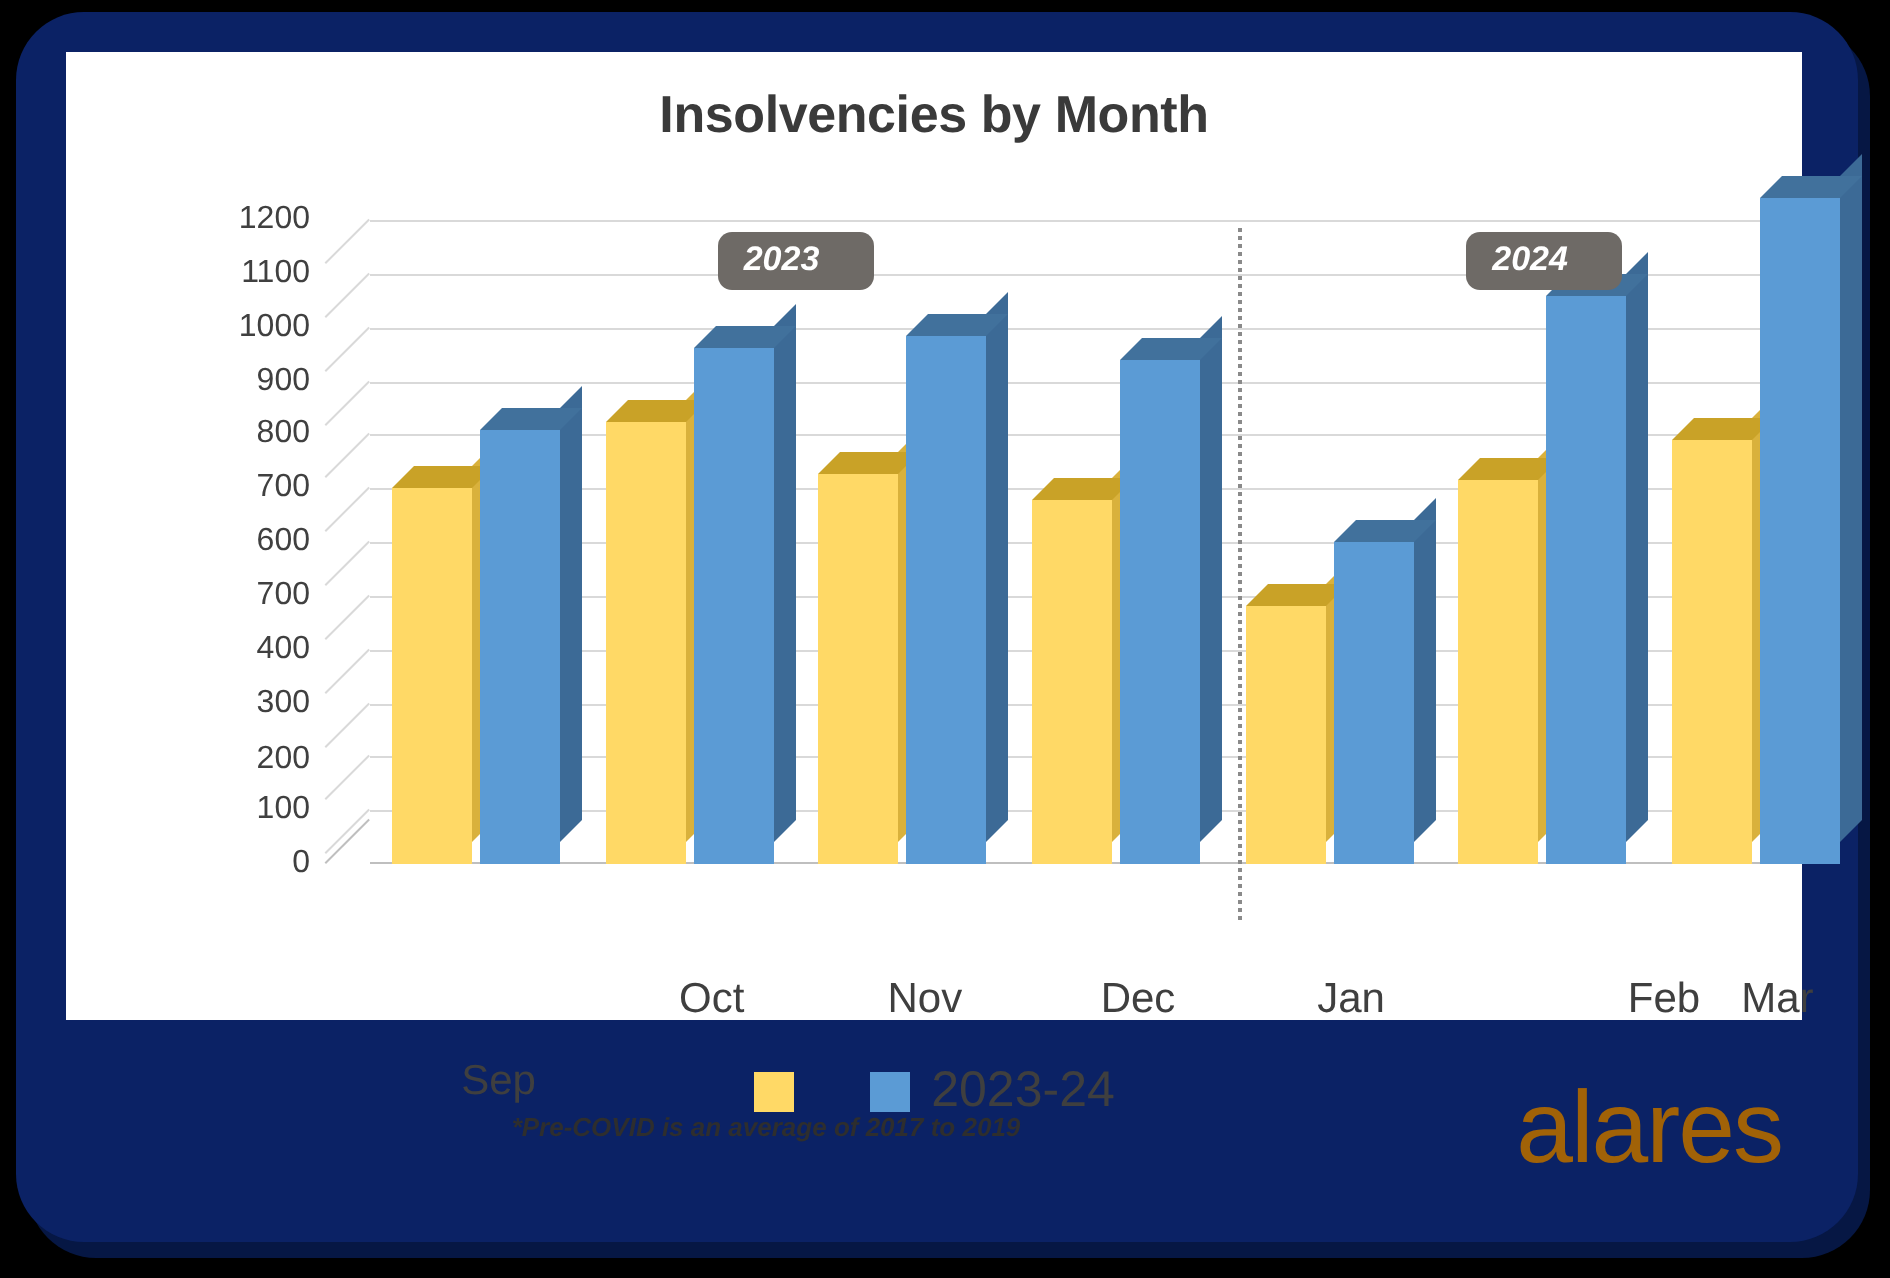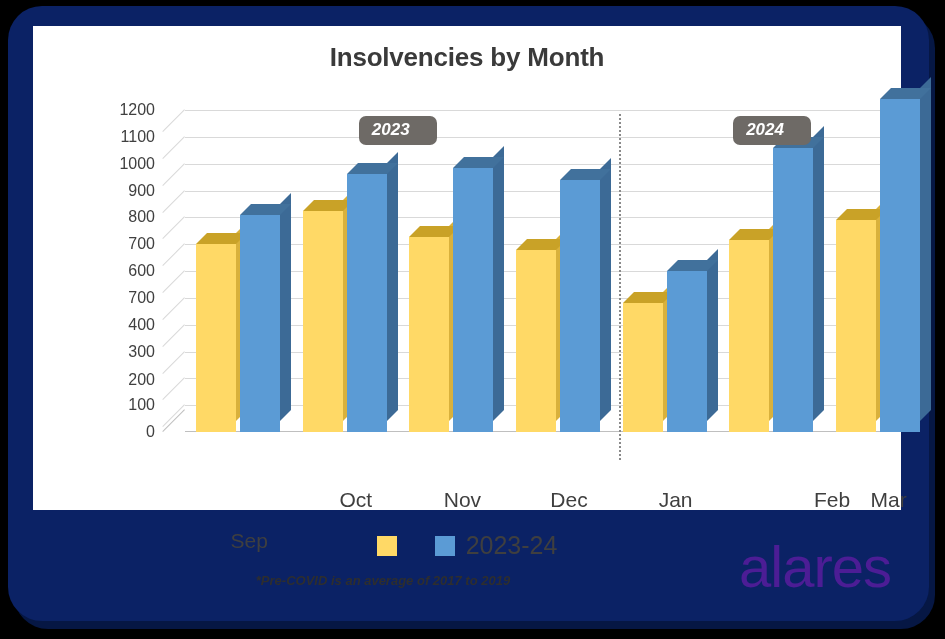--- a/index.html
+++ b/index.html
@@ -248,36 +248,36 @@
   .swatch.cur { background: #5b9bd5; }
   .legend-text {
     font-size: 25px;
     color: #3f3f3f;
   }
 
   
   .footnote {
     position: absolute;
     left: 0;
-    top: 547px;
+    top: 530px;
     width: 700px;
     text-align: center;
     font-size: 13px;
     font-style: italic;
     font-weight: bold;
     color: #2e2e2e;
   }
 
   
   .logo {
     position: absolute;
     right: 10px;
     top: 512px;
-    font-size: 58px;
-    color: #4c1d95;
+    font-size: 51px;
+    color: #a16207;
     letter-spacing: -1px;
     line-height: 1;
     font-family: "Liberation Sans", sans-serif;
   }
 </style>
 </head>
 <body>
 
 <div class="frame">
   <div class="card">

